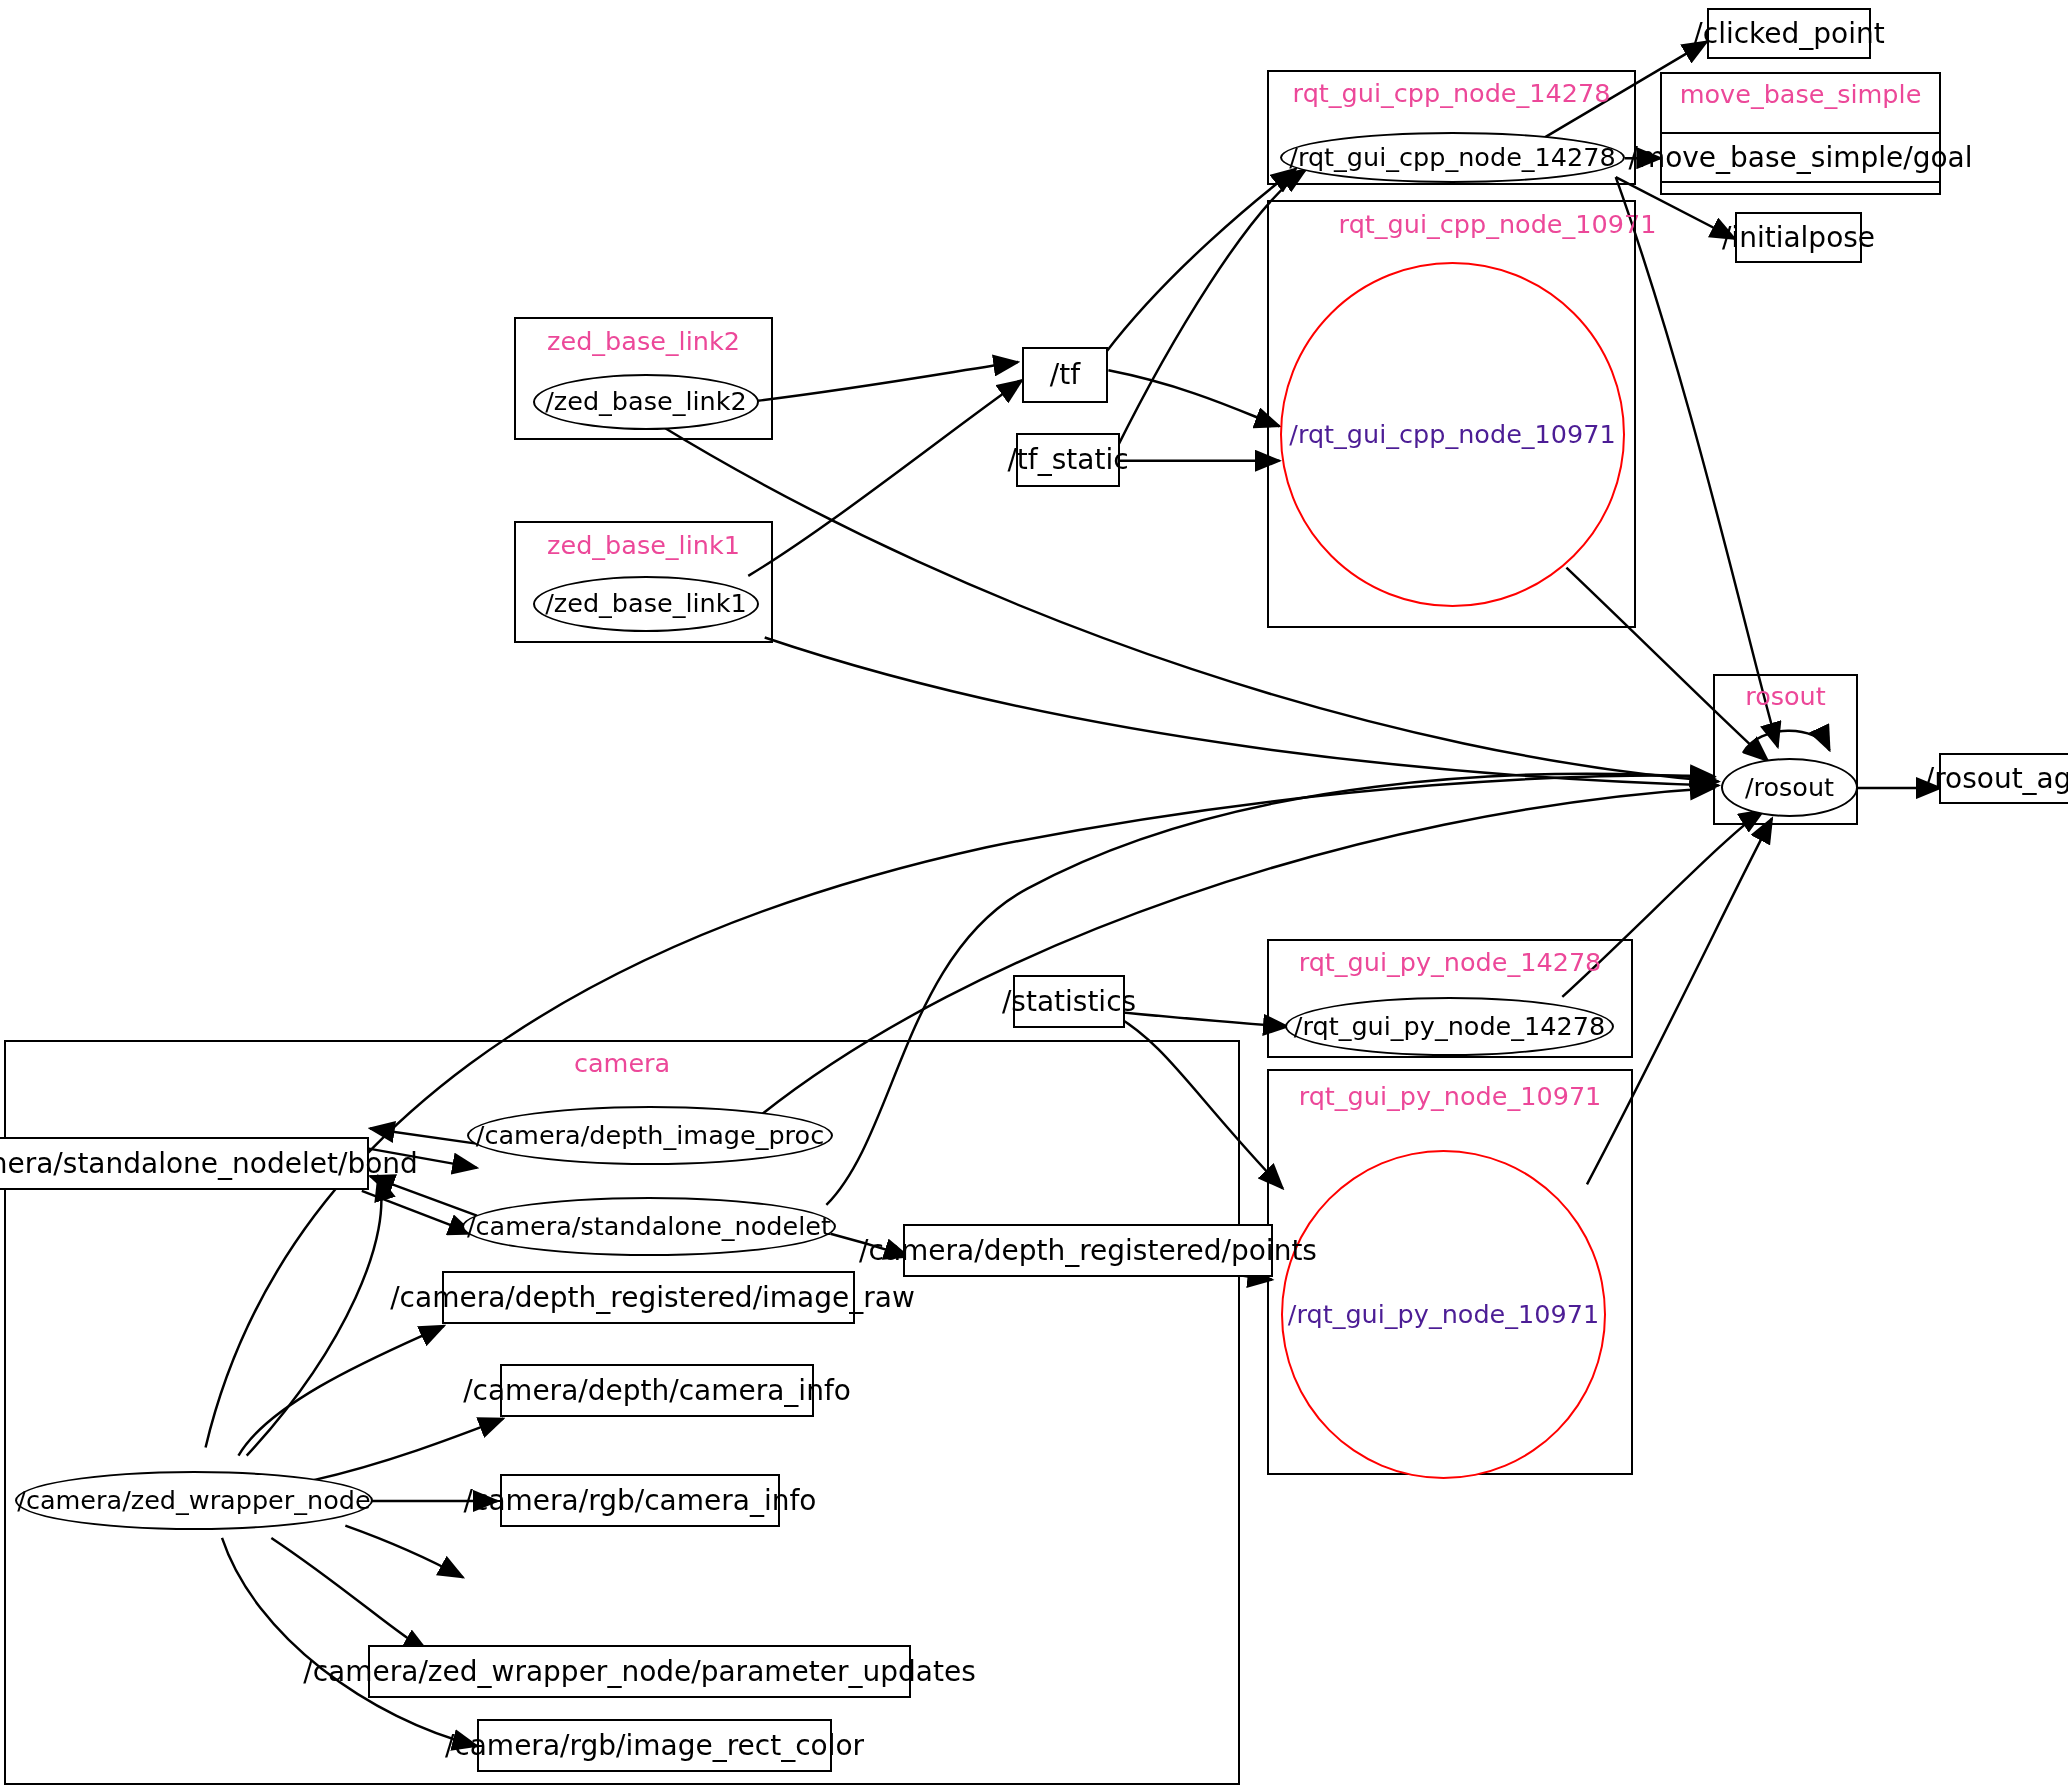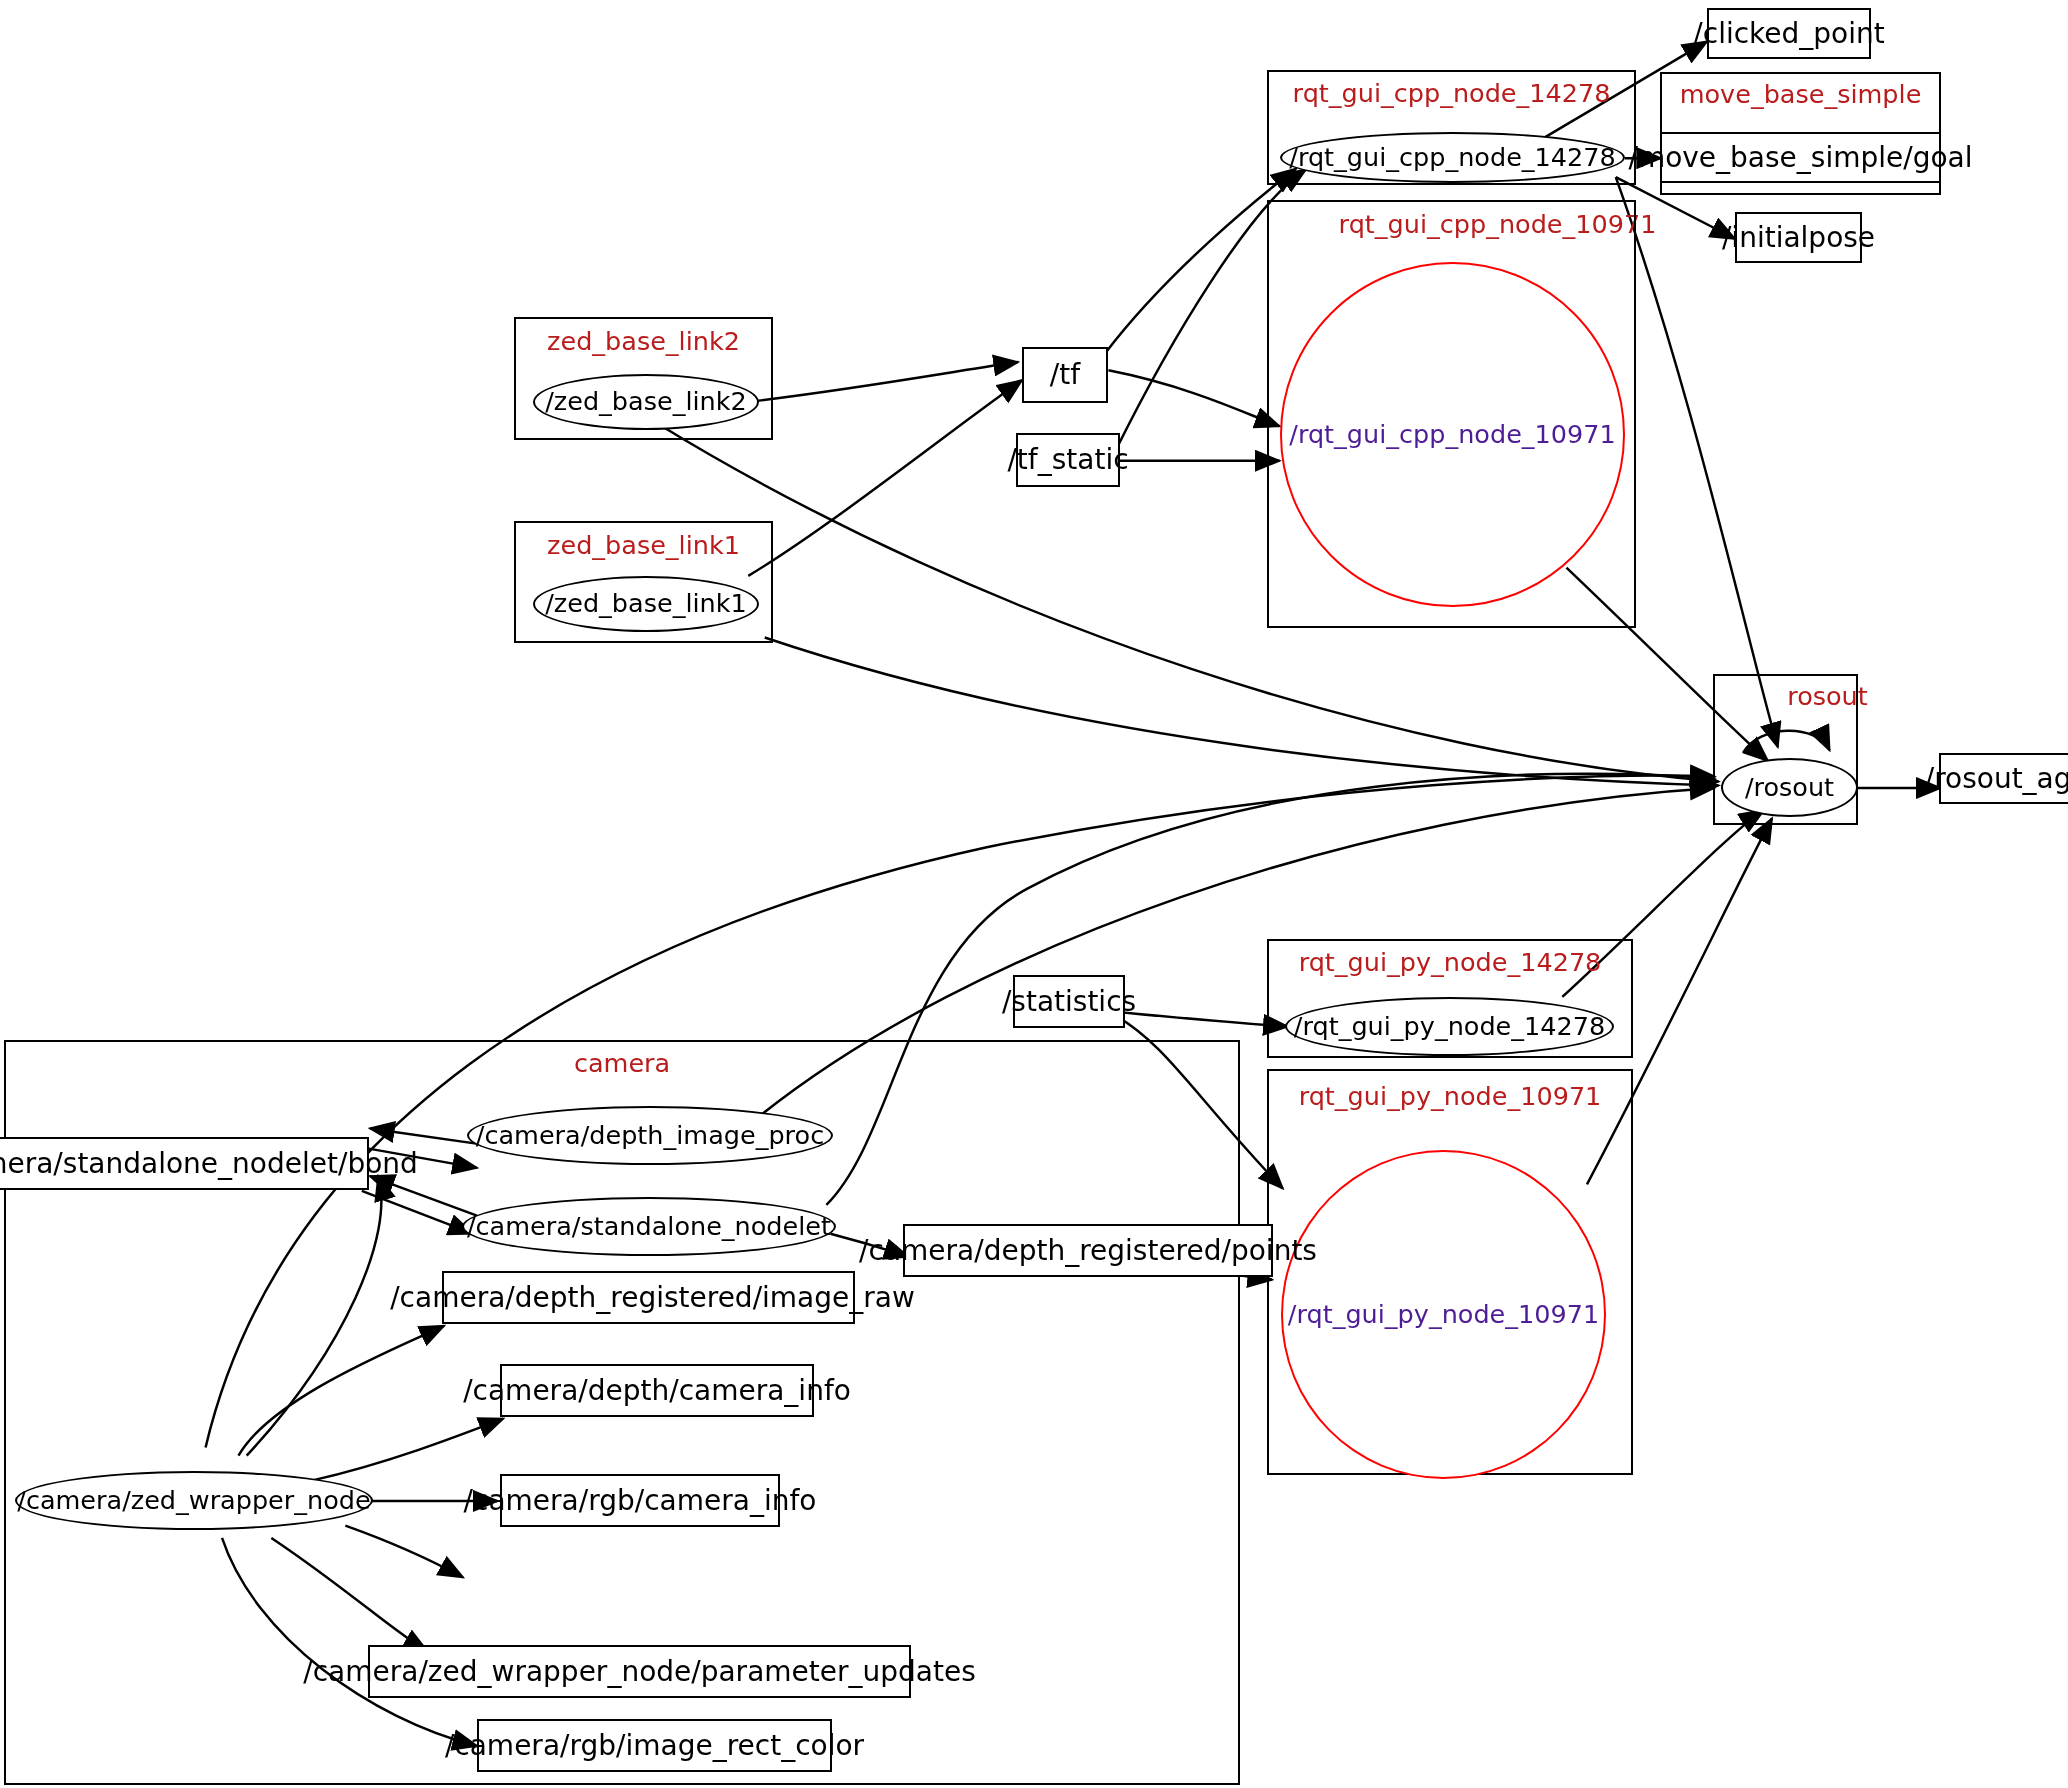--- a/index.html
+++ b/index.html
@@ -55,21 +55,21 @@
   
   .cluster {
     position: absolute;
     box-sizing: border-box;
     border: 2.5px solid #000;
     background: transparent;
   }
   .cluster-label {
     position: absolute;
     font-size: 25.5px;
-    color: #b91c1c;
+    color: #ec4899;
     white-space: nowrap;
     text-align: center;
     line-height: 1;
   }
   .z1 { z-index: 1; }
   .z3 { z-index: 3; }
   .z4 { z-index: 4; }
 </style>
 </head>
 <body>
@@ -163,21 +163,21 @@
   <div class="cluster z1" style="left:1267px; top:200px; width:369px; height:428px;"></div>
   <div class="cluster-label" style="left:1267px; top:212px; width:369px;padding-left:46px;">rqt_gui_cpp_node_10971</div>
 
   <div class="cluster z1" style="left:514px; top:317px; width:259px; height:123px;"></div>
   <div class="cluster-label" style="left:514px; top:329px; width:259px;">zed_base_link2</div>
 
   <div class="cluster z1" style="left:514px; top:521px; width:259px; height:122px;"></div>
   <div class="cluster-label" style="left:514px; top:533px; width:259px;">zed_base_link1</div>
 
   <div class="cluster z1" style="left:1713px; top:674px; width:145px; height:151px;"></div>
-  <div class="cluster-label" style="left:1713px; top:684px; width:145px;margin-left:42px;">rosout</div>
+  <div class="cluster-label" style="left:1713px; top:684px; width:145px;">rosout</div>
 
   <div class="cluster z1" style="left:1267px; top:939px; width:366px; height:119px;"></div>
   <div class="cluster-label" style="left:1267px; top:950px; width:366px;">rqt_gui_py_node_14278</div>
 
   <div class="cluster z1" style="left:1267px; top:1069px; width:366px; height:406px;"></div>
   <div class="cluster-label" style="left:1267px; top:1084px; width:366px;">rqt_gui_py_node_10971</div>
 
   <div class="cluster z1" style="left:4.1px; top:1040px; width:1236px; height:745px;"></div>
   <div class="cluster-label" style="left:4.1px; top:1051px; width:1236px;">camera</div>
 

